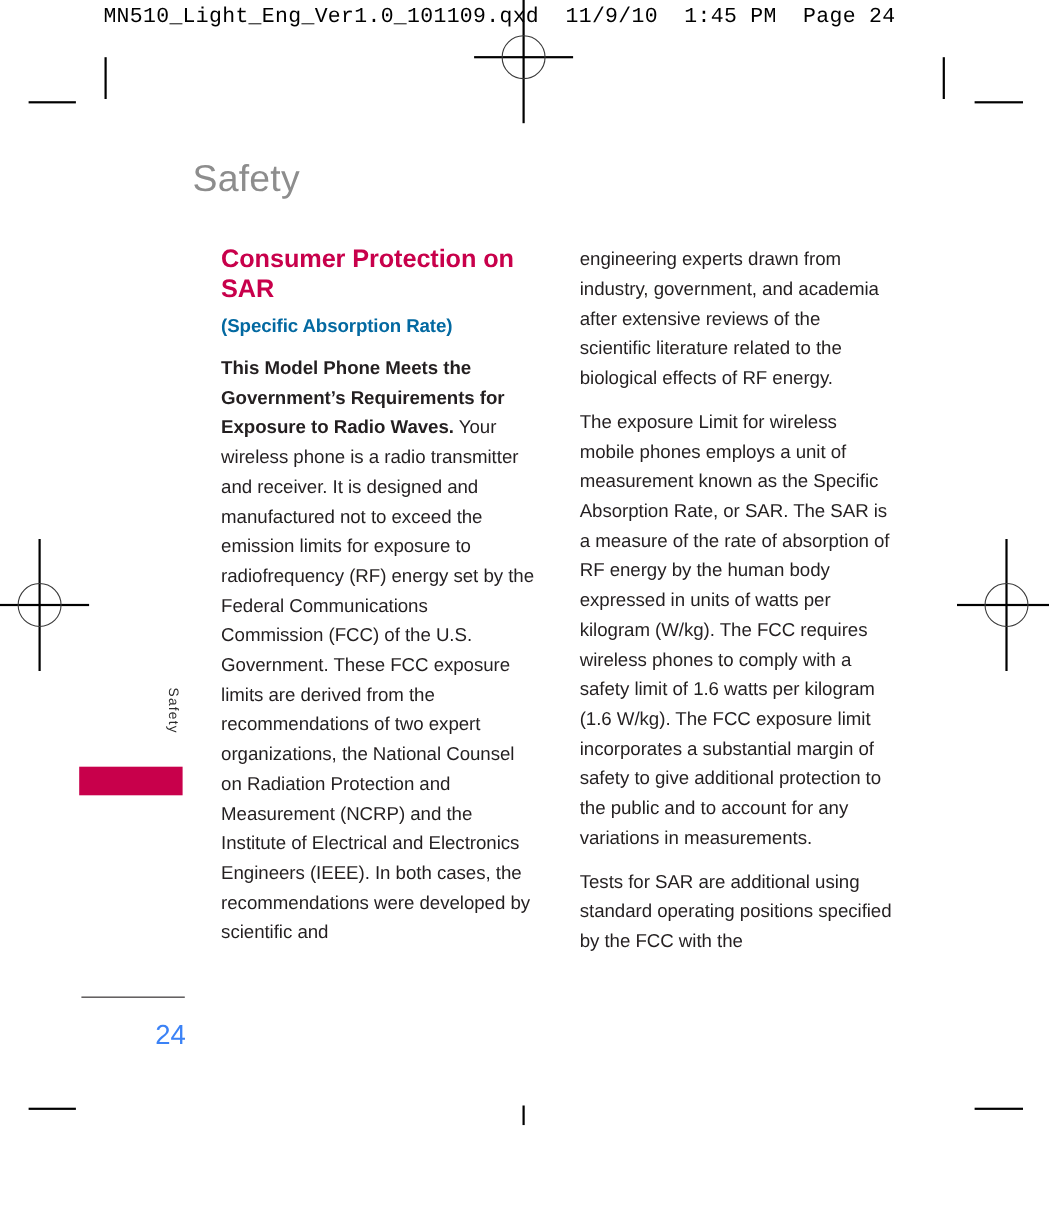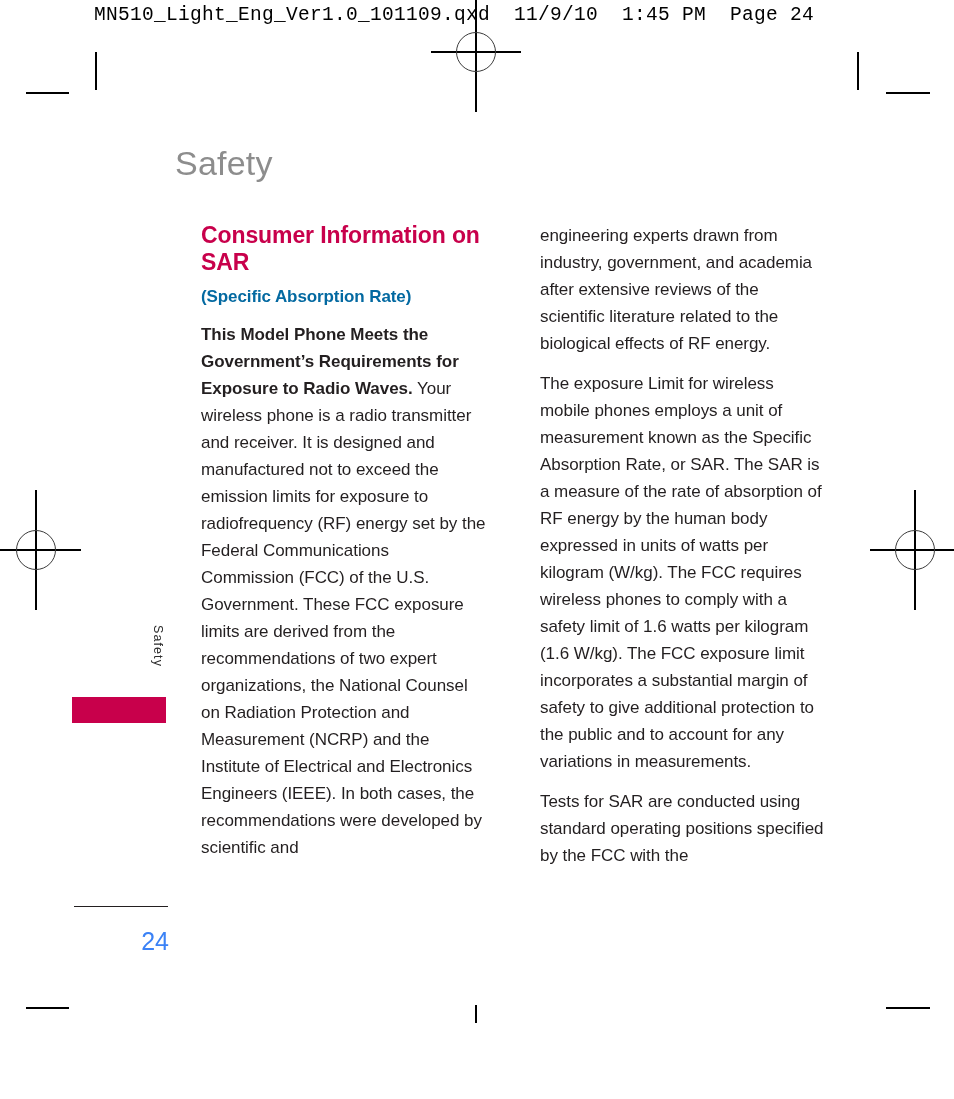--- a/index.html
+++ b/index.html
@@ -125,21 +125,21 @@
     z-index: 3;
   }
 
   
   .col {
     position: absolute;
     top: 222px;
     z-index: 3;
   }
   .col-left  { left: 201px; width: 285px; }
-  .col-right { left: 540px; width: 288px; }
+  .col-right { left: 527px; width: 288px; }
 
   h1.section-title {
     margin: 0 0 2px 0;
     font-size: 23px;
     font-weight: 700;
     line-height: 1.18;
     color: #c8004b;
     letter-spacing: -0.1px;
   }
 
@@ -212,24 +212,24 @@
 
   <div class="running-head">Safety</div>
 
   <div class="side-tab-label">Safety</div>
   <div class="side-tab-bar"></div>
 
   <div class="folio-rule"></div>
   <div class="folio-number">24</div>
 
   <div class="col col-left">
-    <h1 class="section-title">Consumer Information on SAR</h1>
+    <h1 class="section-title">Consumer Protection on SAR</h1>
     <p class="subtitle">(Specific Absorption Rate)</p>
     <p class="body"><span class="lead">This Model Phone Meets the Government’s Requirements for Exposure to Radio Waves.</span><span> Your wireless phone is a radio transmitter and receiver. It is designed and manufactured not to exceed the emission limits for exposure to radiofrequency (RF) energy set by the Federal Communications Commission (FCC) of the U.S. Government. These FCC exposure limits are derived from the recommendations of two expert organizations, the National Counsel on Radiation Protection and Measurement (NCRP) and the Institute of Electrical and Electronics Engineers (IEEE). In both cases, the recommendations were developed by scientific and</span></p>
   </div>
 
   <div class="col col-right">
     <p class="body">engineering experts drawn from industry, government, and academia after extensive reviews of the scientific literature related to the biological effects of RF energy.</p>
     <p class="body">The exposure Limit for wireless mobile phones employs a unit of measurement known as the Specific Absorption Rate, or SAR. The SAR is a measure of the rate of absorption of RF energy by the human body expressed in units of watts per kilogram (W/kg). The FCC requires wireless phones to comply with a safety limit of 1.6 watts per kilogram (1.6 W/kg). The FCC exposure limit incorporates a substantial margin of safety to give additional protection to the public and to account for any variations in measurements.</p>
-    <p class="body">Tests for SAR are conducted using standard operating positions specified by the FCC with the</p>
+    <p class="body">Tests for SAR are additional using standard operating positions specified by the FCC with the</p>
   </div>
 
 </div>
 
 </body></html>

